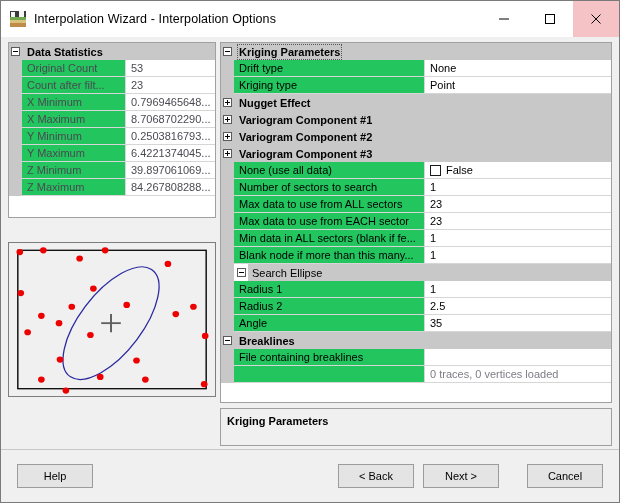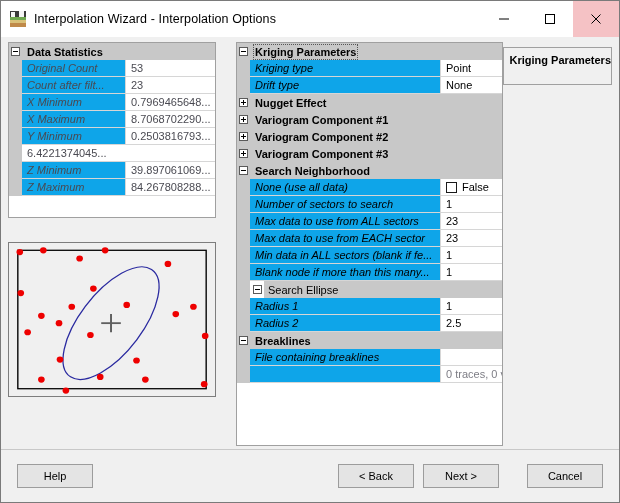--- a/index.html
+++ b/index.html
@@ -65,35 +65,35 @@
   }
   .win-btn.close { background: #f5c2c5; width: 46px; }
   .win-btn svg { display: block; }
 
   
   .content {
     flex: 1 1 auto;
     display: flex;
     padding: 5px 7px 0 7px;
     box-sizing: border-box;
-    gap: 16px;
+    gap: 0;
     min-height: 0;
   }
   .left-col {
     width: 212px;
     flex: 0 0 auto;
     display: flex;
     flex-direction: column;
     padding-right: 4px;
     box-sizing: border-box;
   }
   .right-col {
     flex: 1 1 auto;
     display: flex;
-    flex-direction: row;
+    flex-direction: column;
     min-width: 0;
   }
 
   
   .grid {
     border: 1px solid #a0a0a0;
     background: #ffffff;
     box-sizing: border-box;
     overflow: hidden;
   }
@@ -172,24 +172,23 @@
   }
 
   .cell-label {
     flex: 0 0 auto;
     border-right: 1px solid #d6d6d6;
     border-bottom: 1px solid #d6d6d6;
     display: flex;
     align-items: center;
     padding-left: 5px;
     box-sizing: border-box;
-    background: #0ea5e9;
+    background: #22c55e;
     overflow: hidden;
     white-space: nowrap;
-    font-style: italic;
   }
   .cell-value {
     flex: 1 1 auto;
     border-bottom: 1px solid #d6d6d6;
     display: flex;
     align-items: center;
     padding-left: 5px;
     box-sizing: border-box;
     background: #ffffff;
     overflow: hidden;
@@ -350,20 +349,21 @@
           <div class="cell-label">X Maximum</div>
           <div class="cell-value">8.7068702290...</div>
         </div>
         <div class="row">
           <div class="gutter"></div>
           <div class="cell-label">Y Minimum</div>
           <div class="cell-value">0.2503816793...</div>
         </div>
         <div class="row">
           <div class="gutter"></div>
+          <div class="cell-label">Y Maximum</div>
           <div class="cell-value">6.4221374045...</div>
         </div>
         <div class="row">
           <div class="gutter"></div>
           <div class="cell-label">Z Minimum</div>
           <div class="cell-value">39.897061069...</div>
         </div>
         <div class="row">
           <div class="gutter"></div>
           <div class="cell-label">Z Maximum</div>
@@ -419,28 +419,28 @@
         <div class="row">
           <div class="gutter">
             <span class="expander"></span>
           </div>
           <div class="cat focus">
             <span>Kriging Parameters</span>
           </div>
         </div>
         <div class="row">
           <div class="gutter"></div>
+          <div class="cell-label">Drift type</div>
+          <div class="cell-value">None</div>
+        </div>
+        <div class="row">
+          <div class="gutter"></div>
           <div class="cell-label">Kriging type</div>
           <div class="cell-value">Point</div>
         </div>
-        <div class="row">
-          <div class="gutter"></div>
-          <div class="cell-label">Drift type</div>
-          <div class="cell-value">None</div>
-        </div>
 
         <div class="row">
           <div class="gutter">
             <span class="expander plus"></span>
           </div>
           <div class="cat">Nugget Effect</div>
         </div>
         <div class="row">
           <div class="gutter">
             <span class="expander plus"></span>
@@ -453,26 +453,20 @@
           </div>
           <div class="cat">Variogram Component #2</div>
         </div>
         <div class="row">
           <div class="gutter">
             <span class="expander plus"></span>
           </div>
           <div class="cat">Variogram Component #3</div>
         </div>
 
-        <div class="row">
-          <div class="gutter">
-            <span class="expander"></span>
-          </div>
-          <div class="cat">Search Neighborhood</div>
-        </div>
         <div class="row">
           <div class="gutter"></div>
           <div class="cell-label">None (use all data)</div>
           <div class="cell-value">
             <span class="checkbox"></span>
             <span>False</span>
           </div>
         </div>
         <div class="row">
           <div class="gutter"></div>
@@ -511,20 +505,25 @@
         </div>
         <div class="row">
           <div class="gutter"></div>
           <div class="cell-label indented">Radius 1</div>
           <div class="cell-value">1</div>
         </div>
         <div class="row">
           <div class="gutter"></div>
           <div class="cell-label indented">Radius 2</div>
           <div class="cell-value">2.5</div>
+        </div>
+        <div class="row">
+          <div class="gutter"></div>
+          <div class="cell-label indented">Angle</div>
+          <div class="cell-value">35</div>
         </div>
 
         <div class="row">
           <div class="gutter">
             <span class="expander"></span>
           </div>
           <div class="cat">Breaklines</div>
         </div>
         <div class="row">
           <div class="gutter"></div>

